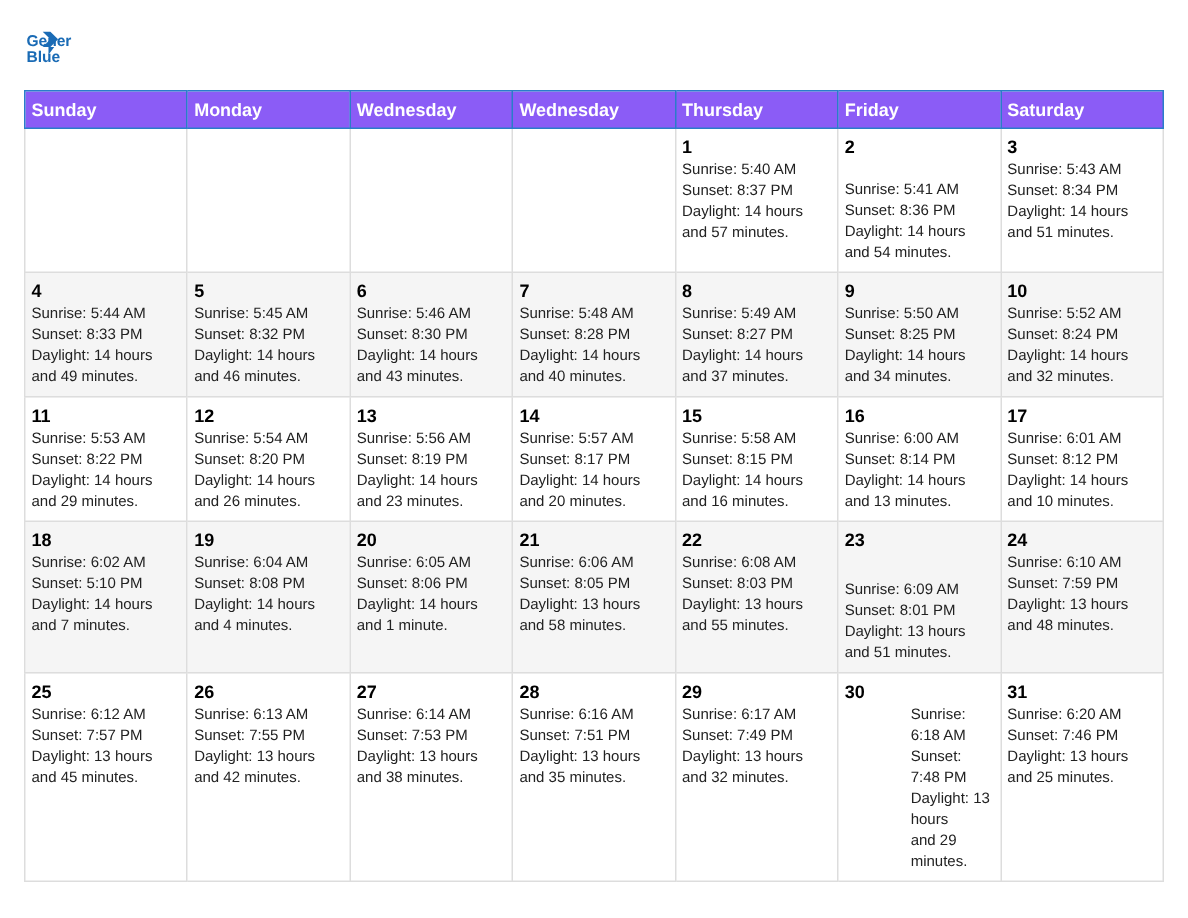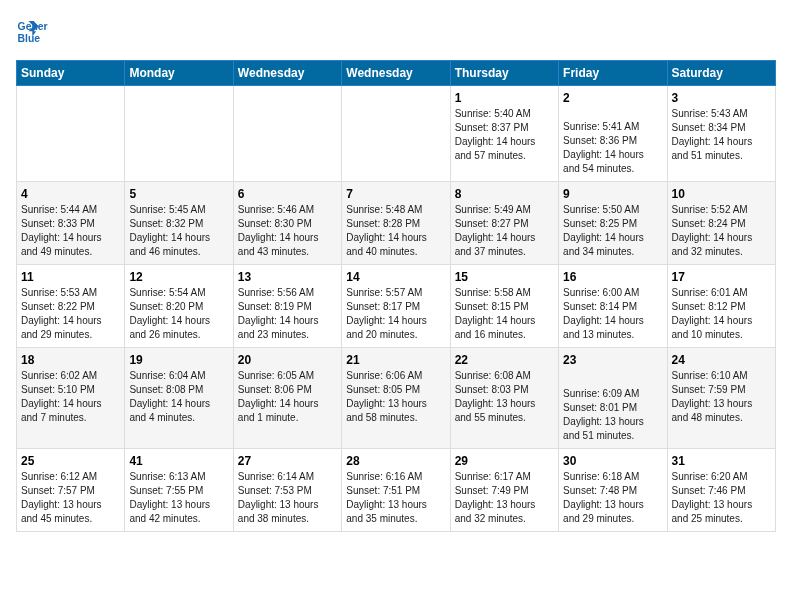--- a/index.html
+++ b/index.html
@@ -34,21 +34,21 @@
     .subtitle {
       font-size: 15px;
       color: #444;
     }
     table {
       width: 100%;
       border-collapse: collapse;
       font-size: 11px;
     }
     thead th {
-      background-color: #0369a1;
+      background-color: #8b5cf6;
       color: #fff;
       padding: 5px 4px;
       text-align: left;
       font-size: 12px;
       font-weight: bold;
       border: 1px solid #2a7dc9;
     }
     tbody tr {
       border-bottom: 1px solid #ccc;
     }
@@ -291,21 +291,21 @@
       </tr>
       <tr>
         <td>
           <span class="day-num">25</span>
           <div class="day-info" style="white-space: pre-line;">Sunrise: 6:12 AM
 Sunset: 7:57 PM
 Daylight: 13 hours
 and 45 minutes.</div>
         </td>
         <td>
-          <span class="day-num">41</span>
+          <span class="day-num">26</span>
           <div class="day-info" style="white-space: pre-line;">Sunrise: 6:13 AM
 Sunset: 7:55 PM
 Daylight: 13 hours
 and 42 minutes.</div>
         </td>
         <td>
           <span class="day-num">27</span>
           <div class="day-info" style="white-space: pre-line;">Sunrise: 6:14 AM
 Sunset: 7:53 PM
 Daylight: 13 hours
@@ -320,21 +320,21 @@
         </td>
         <td>
           <span class="day-num">29</span>
           <div class="day-info" style="white-space: pre-line;">Sunrise: 6:17 AM
 Sunset: 7:49 PM
 Daylight: 13 hours
 and 32 minutes.</div>
         </td>
         <td>
           <span class="day-num">30</span>
-          <div class="day-info" style="white-space: pre-line;">Sunrise: 6:18 AM
+          <div class="day-info" style="white-space: pre-line; margin-left: 44px;">Sunrise: 6:18 AM
 Sunset: 7:48 PM
 Daylight: 13 hours
 and 29 minutes.</div>
         </td>
         <td>
           <span class="day-num">31</span>
           <div class="day-info" style="white-space: pre-line;">Sunrise: 6:20 AM
 Sunset: 7:46 PM
 Daylight: 13 hours
 and 25 minutes.</div>

